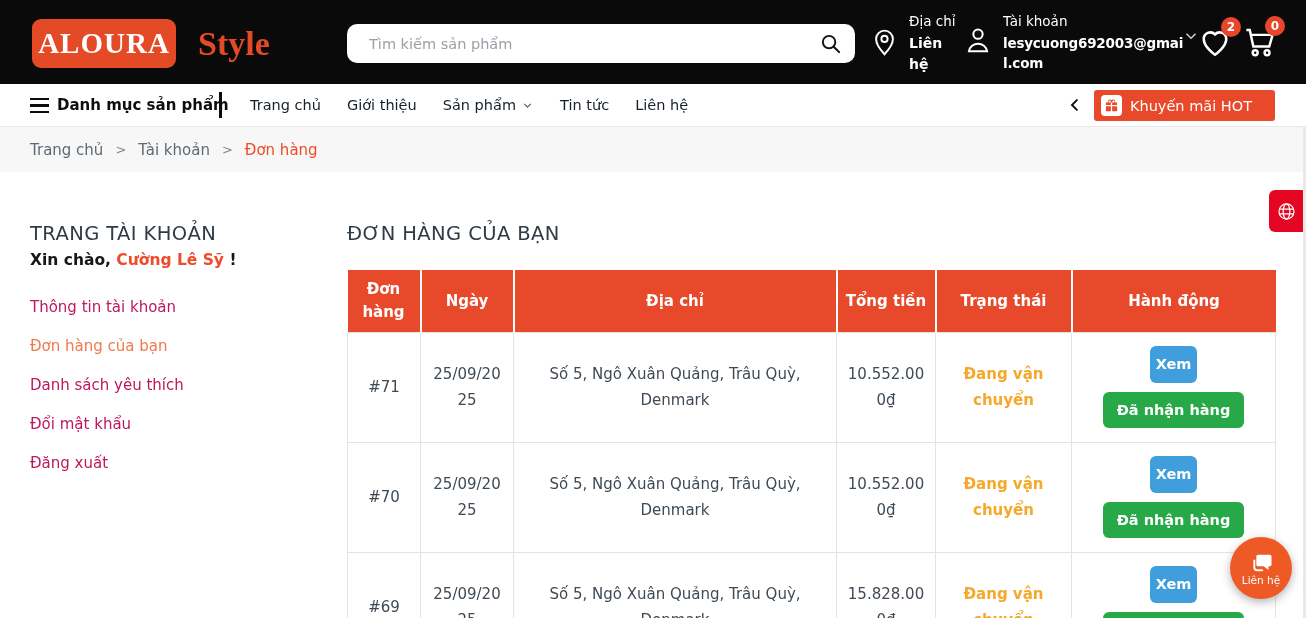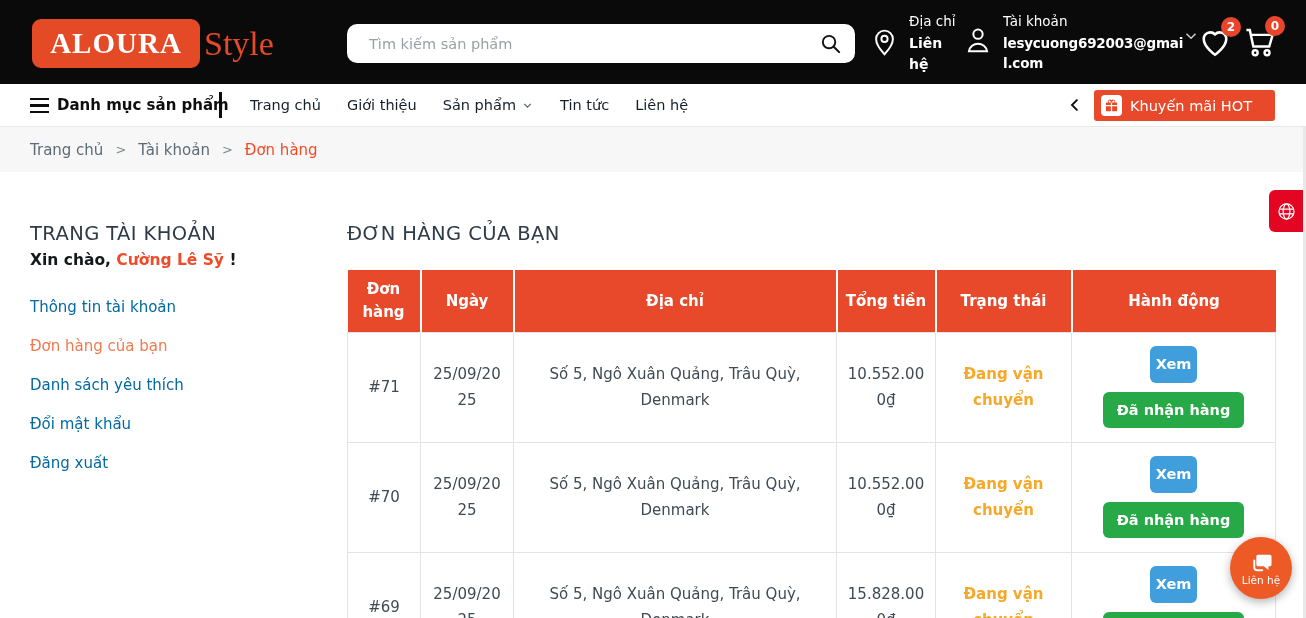--- a/index.html
+++ b/index.html
@@ -3,25 +3,25 @@
 <meta charset="utf-8">
 <style>
   * { box-sizing: border-box; margin: 0; padding: 0; }
   html, body { background: #ffffff; }
   body { font-family: "DejaVu Sans", "Liberation Sans", sans-serif; }
   .stage { position: relative; width: 1306px; height: 618px; overflow: hidden; background: #fff; }
 
   
   .topbar { position: absolute; left: 0; top: 0; width: 1306px; height: 84px; background: #0a0a0a; }
   .logo { position: absolute; left: 32px; top: 19px; display: flex; align-items: center; cursor: pointer; }
-  .logo-box { display: inline-flex; align-items: center; justify-content: center; width: 168px; height: 49px;
+  .logo-box { display: inline-flex; align-items: center; justify-content: center; width: 144px; height: 49px;
               background: #e54a26; border-radius: 9px; color: #fff; font-family: "Liberation Serif", "DejaVu Serif", serif;
               font-weight: 700; font-size: 29px; letter-spacing: 1px; }
-  .logo-style { margin-left: 4px; color: #e54a26; font-family: "Liberation Serif", "DejaVu Serif", serif;
-                font-weight: 400; font-size: 34px; }
+  .logo-style { margin-left: 22px; color: #e54a26; font-family: "Liberation Serif", "DejaVu Serif", serif;
+                font-weight: 700; font-size: 34px; }
   .search { position: absolute; left: 347px; top: 24px; width: 508px; height: 39px; background: #fff; border-radius: 10px; }
   .search input { width: 100%; height: 100%; border: none; outline: none; border-radius: 18px;
                   padding: 0 48px 0 22px; font-size: 14.5px; color: #222; font-family: inherit; }
   .search input::placeholder { color: #9aa0a6; }
   .search-icon { position: absolute; right: 13px; top: 8px; width: 23px; height: 23px; cursor: pointer; }
 
   .hgroup { position: absolute; display: flex; gap: 9px; color: #fff; align-items: flex-start; cursor: pointer; }
   .hgroup svg.big { flex: 0 0 auto; margin-top: 11px; }
   .hlabel { font-size: 13.5px; margin-bottom: 4px; white-space: nowrap; font-weight: 400; }
   .hstrong { font-weight: 700; font-size: 14px; line-height: 1.5; }
@@ -60,21 +60,21 @@
   .crumb .link { cursor: pointer; }
   .crumb .sep { font-size: 13px; color: #7d8790; }
   .crumb .current { color: #f04b26; }
 
   
   .sidebar { position: absolute; left: 30px; top: 222px; width: 300px; }
   .sb-title { font-size: 19.5px; font-weight: 400; color: #2f3b47; letter-spacing: 0.4px; line-height: 24px; }
   .sb-greet { margin-top: 5px; font-size: 15.5px; font-weight: 700; color: #15181b; }
   .sb-greet .name { color: #ee4b2a; }
   .sb-list { margin-top: 29px; }
-  .sb-item { font-size: 15px; color: #0369a1; margin-bottom: 21px; cursor: pointer; }
+  .sb-item { font-size: 15px; color: #be185d; margin-bottom: 21px; cursor: pointer; }
   .sb-item.active { color: #f2784d; }
 
   
   .main { position: absolute; left: 347px; top: 222px; width: 928px; }
   .main-title { font-size: 19.5px; font-weight: 400; color: #2f3b47; letter-spacing: 0.4px; line-height: 24px; }
   table.orders { margin-top: 24px; width: 928px; border-collapse: collapse; table-layout: fixed; font-size: 15px; color: #3f4a54; }
   table.orders thead th { background: #e8492a; color: #fff; font-weight: 700; font-size: 15px; height: 62px;
                           text-align: center; vertical-align: middle; line-height: 1.5; padding: 0 8px;
                           border-right: 2px solid #fff; }
   table.orders thead th:last-child { border-right: none; }

